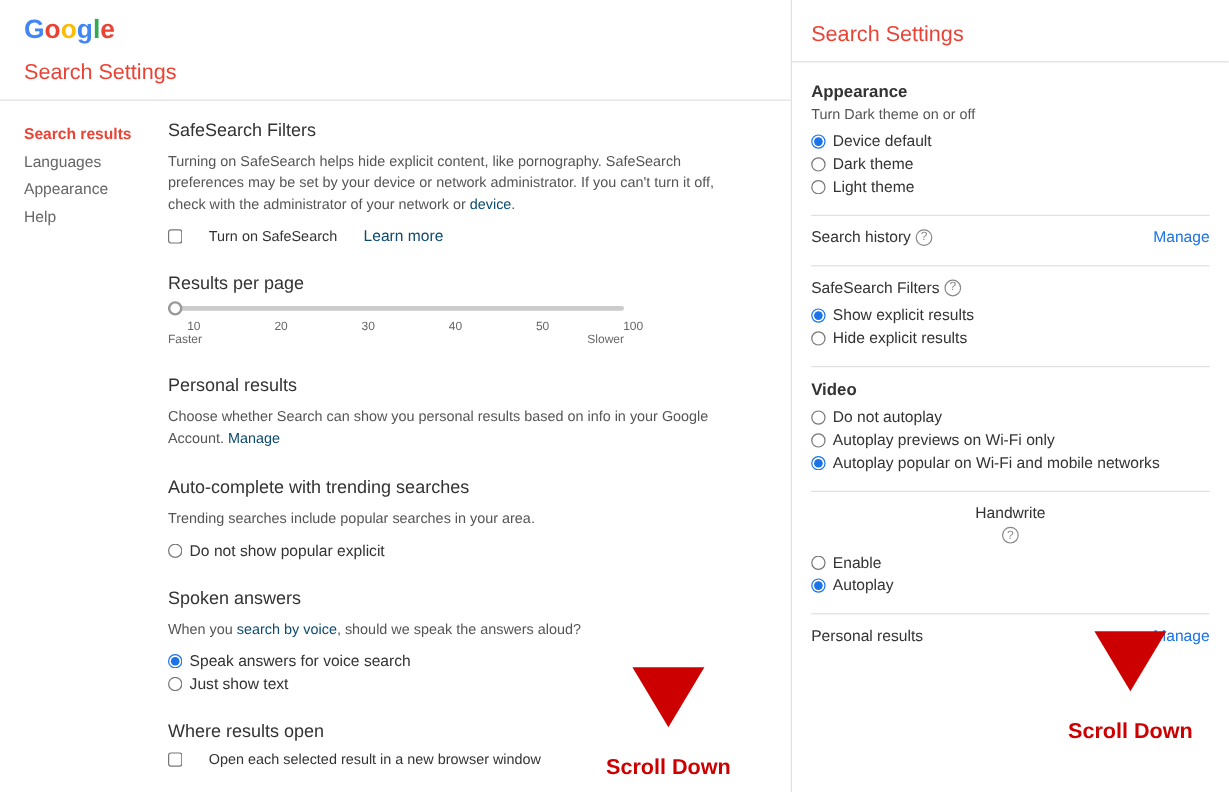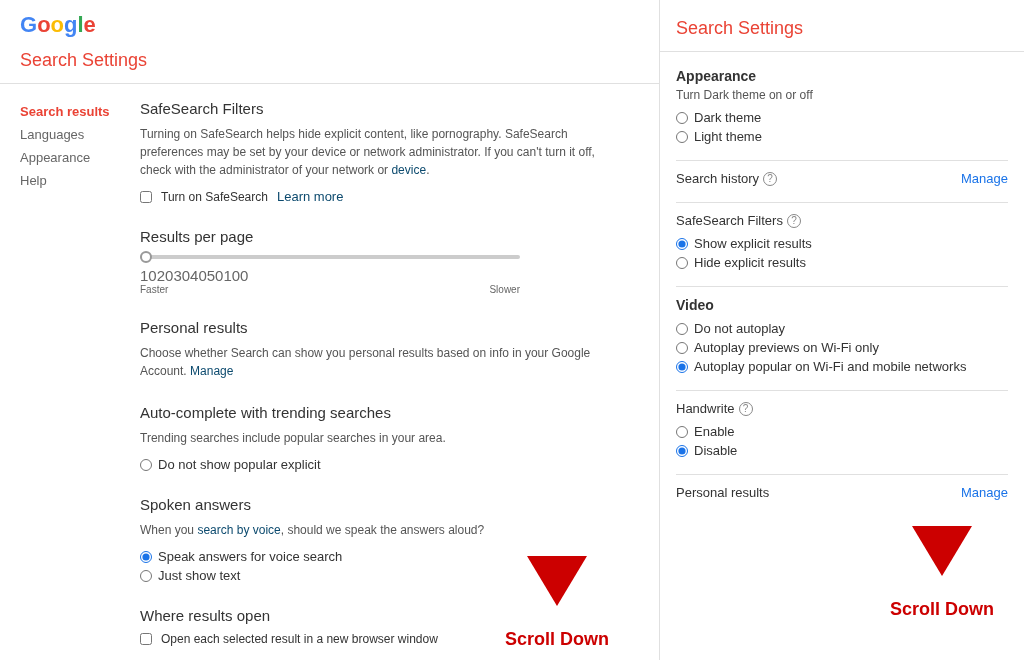--- a/index.html
+++ b/index.html
@@ -98,21 +98,21 @@
     }
 
     .section-desc a, .link {
       color: #0c4a6e;
       text-decoration: none;
     }
 
     .checkbox-row {
       display: flex;
       align-items: center;
-      gap: 9px;
+      gap: 22px;
       margin-bottom: 6px;
     }
 
     .checkbox-row input[type="checkbox"] {
       width: 12px;
       height: 12px;
     }
 
     .checkbox-label {
       font-size: 12px;
@@ -139,23 +139,25 @@
       top: -4px;
       width: 12px;
       height: 12px;
       background: #fff;
       border: 2px solid #999;
       border-radius: 50%;
     }
 
     .slider-labels {
       display: flex;
+      justify-content: space-between;
       width: 380px;
-      font-size: 15px;
+      font-size: 10px;
       color: #666;
+      margin-left: 16px;
     }
 
     .slider-bottom-labels {
       display: flex;
       justify-content: space-between;
       width: 380px;
       font-size: 10px;
       color: #666;
     }
 
@@ -427,20 +429,24 @@
     <div class="right-header">
       <div class="page-title-right">Search Settings</div>
     </div>
     <div class="right-content">
 
       <div class="right-section">
         <div class="right-section-title">Appearance</div>
         <div class="right-section-subtitle">Turn Dark theme on or off</div>
         <div class="radio-group">
           <div class="radio-row">
+            <input type="radio" name="appearance" checked="" style="">
+            <span class="radio-label">Device default</span>
+          </div>
+          <div class="radio-row">
             <input type="radio" name="appearance" style="">
             <span class="radio-label">Dark theme</span>
           </div>
           <div class="radio-row">
             <input type="radio" name="appearance" style="">
             <span class="radio-label">Light theme</span>
           </div>
         </div>
       </div>
 
@@ -491,32 +497,32 @@
           <div class="radio-row">
             <input type="radio" name="video" checked="" style="">
             <span class="radio-label">Autoplay popular on Wi-Fi and mobile networks</span>
           </div>
         </div>
       </div>
 
       <hr class="divider">
 
       <div class="right-section">
-        <div class="section-row-title" style="margin-bottom:8px;">
+        <div class="section-row-title" style="margin-bottom:8px;flex-direction:column;">
           <span>Handwrite</span>
           <span class="question-icon">?</span>
         </div>
         <div class="radio-group">
           <div class="radio-row">
             <input type="radio" name="handwrite" style="">
             <span class="radio-label">Enable</span>
           </div>
           <div class="radio-row">
             <input type="radio" name="handwrite" checked="" style="">
-            <span class="radio-label">Disable</span>
+            <span class="radio-label">Autoplay</span>
           </div>
         </div>
       </div>
 
       <hr class="divider">
 
       <div class="right-section">
         <div class="section-row">
           <div class="section-row-title">
             <span>Personal results</span>

